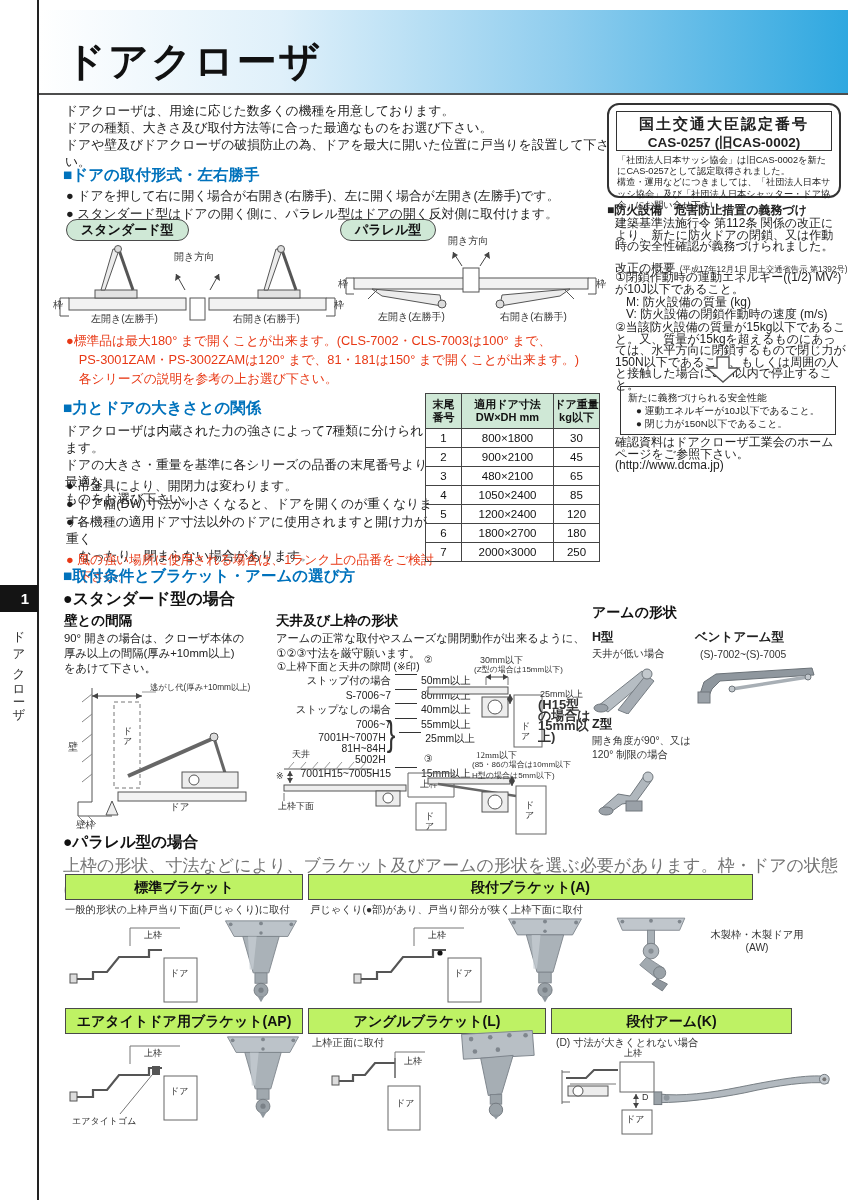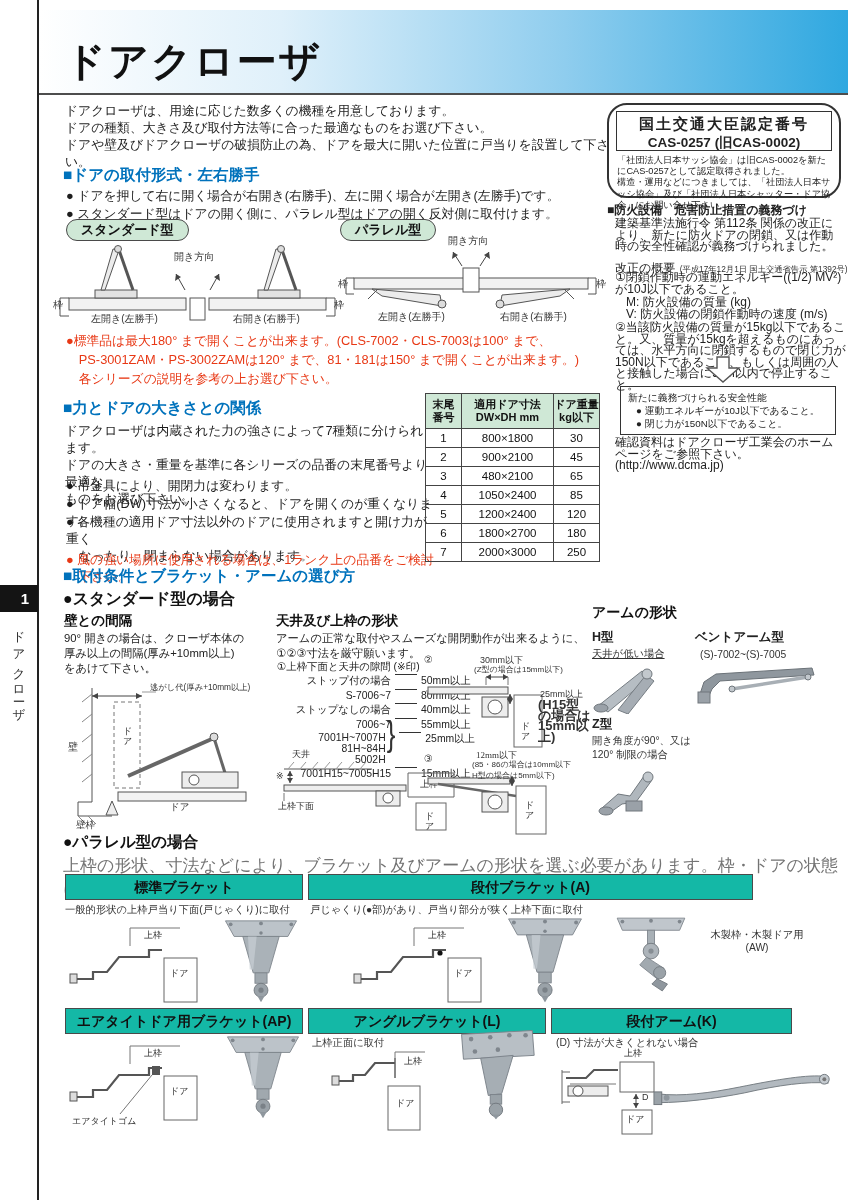--- a/index.html
+++ b/index.html
@@ -6,21 +6,21 @@
   .page{position:relative;width:848px;height:1200px;background:#fff;
         font-family:"Liberation Sans","DejaVu Sans",sans-serif;color:#222;overflow:hidden;margin:0 auto;}
   .abs{position:absolute;}
   .pre{white-space:pre-line;}
   .blue-h{color:#0072bc;font-weight:bold;font-size:15.5px;}
   .black-h{color:#111;font-weight:bold;font-size:15px;}
   .body13{font-size:12.8px;line-height:17px;color:#1d1d1d;}
   .red{color:#e83815;}
   .pill{background:#cfe8d6;border:1.5px solid #4a4a4a;border-radius:12px;padding:1px 14px;
         font-size:13px;font-weight:bold;color:#111;}
-  .bar-h{background:#14b8a6;border:1.4px solid #4a4a4a;text-align:center;font-weight:bold;
+  .bar-h{background:#bef264;border:1.4px solid #4a4a4a;text-align:center;font-weight:bold;
          font-size:14px;height:24px;line-height:24px;color:#111;}
   .cap{font-size:10.3px;color:#333;}
   .col-title{font-weight:bold;font-size:13.5px;color:#111;}
   .small-txt{font-size:11.3px;line-height:15px;color:#222;}
   .dlabel{font-size:9px;color:#333;line-height:10.5px;}
   .vtext{writing-mode:vertical-rl;letter-spacing:1px;}
   
   .left-rule{left:37px;top:0;width:2px;height:1200px;background:#222;}
   .side-tab{left:0;top:585px;width:38px;height:27px;background:#141414;color:#fff;
             font-size:15px;font-weight:bold;line-height:27px;text-align:right;padding-right:9px;box-sizing:border-box;}
@@ -31,21 +31,21 @@
           border-bottom:2.5px solid #4d4d4d;}
   .title{position:absolute;left:26px;bottom:4px;font-size:40px;font-weight:bold;color:#111;
          letter-spacing:2px;margin:0;}
   
   .spec-table{border-collapse:collapse;font-size:11.5px;color:#111;}
   .spec-table th,.spec-table td{border:1.2px solid #444;text-align:center;padding:0;}
   .spec-table th{background:#cfe8d6;font-weight:bold;height:34px;font-size:11px;line-height:13px;}
   .spec-table td{height:18px;}
   .c1{width:36px}.c2{width:92px}.c3{width:46px}
   
-  .cert-box{left:607px;top:103px;width:234px;height:95px;border:2px solid #333;border-radius:20px;box-sizing:border-box;}
+  .cert-box{left:607px;top:103px;width:234px;height:95px;border:2px solid #333;border-radius:12px;box-sizing:border-box;}
   .cert-title-box{position:absolute;left:7px;top:6px;width:216px;height:40px;border:1.4px solid #333;
                   text-align:center;box-sizing:border-box;}
   .cert-title{font-size:15px;font-weight:bold;letter-spacing:2px;margin-top:3px;}
   .cert-num{font-size:13.5px;font-weight:bold;}
   .cert-note{position:absolute;left:8px;top:50px;width:218px;font-size:9.2px;line-height:11.2px;color:#222;}
   .fire{font-size:12px;line-height:11.6px;color:#222;}
   .safety-box{left:620px;top:386px;width:216px;border:1.2px solid #333;padding:4px 7px;box-sizing:border-box;
               font-size:9.8px;line-height:13px;}
   
   .spec-row{display:flex;font-size:10.4px;line-height:13px;margin-bottom:1.5px;}
@@ -415,21 +415,21 @@
     </svg>
     <span class="abs dlabel" style="left:0;top:4px;font-size:10px;">③</span>
     <span class="abs dlabel" style="left:52px;top:0;font-family:Liberation Serif, serif;">12mm以下</span>
     <span class="abs dlabel pre" style="left:48px;top:10px;font-size:8px;">(85・86の場合は10mm以下
 H型の場合は5mm以下)</span>
     <span class="abs dlabel vtext" style="left:100px;top:44px;">ドア</span>
   </div>
 
   <div class="abs col-title" style="left:592px;top:604px;font-size:14px;">アームの形状</div>
   <div class="abs" style="left:592px;top:629px;font-size:12.5px;font-weight:bold;">H型</div>
-  <div class="abs cap" style="left:592px;top:647px;text-decoration:underline;">天井が低い場合</div>
+  <div class="abs cap" style="left:592px;top:647px;">天井が低い場合</div>
   <svg class="abs" style="left:592px;top:662px;" width="85" height="52" viewBox="0 0 85 52">
     <polygon points="6,44 50,9 58,15 16,50" fill="#b6bdc3" stroke="#767d83"></polygon>
     <polygon points="26,48 54,13 62,19 36,52" fill="#a6adb4" stroke="#767d83"></polygon>
     <ellipse cx="9" cy="46" rx="7" ry="4" fill="#9aa1a8" stroke="#70777d"></ellipse>
     <circle cx="55" cy="12" r="5" fill="#c2c8cd" stroke="#70777d"></circle>
   </svg>
   <div class="abs" style="left:695px;top:629px;font-size:12.5px;font-weight:bold;">ベントアーム型</div>
   <div class="abs cap" style="left:700px;top:649px;">(S)-7002~(S)-7005</div>
   <svg class="abs" style="left:690px;top:662px;" width="145" height="45" viewBox="0 0 145 45">
     <polygon points="10,32 14,20 26,12 122,6 124,13 30,19 22,27 18,36" fill="#8f979e" stroke="#6b7278"></polygon>

